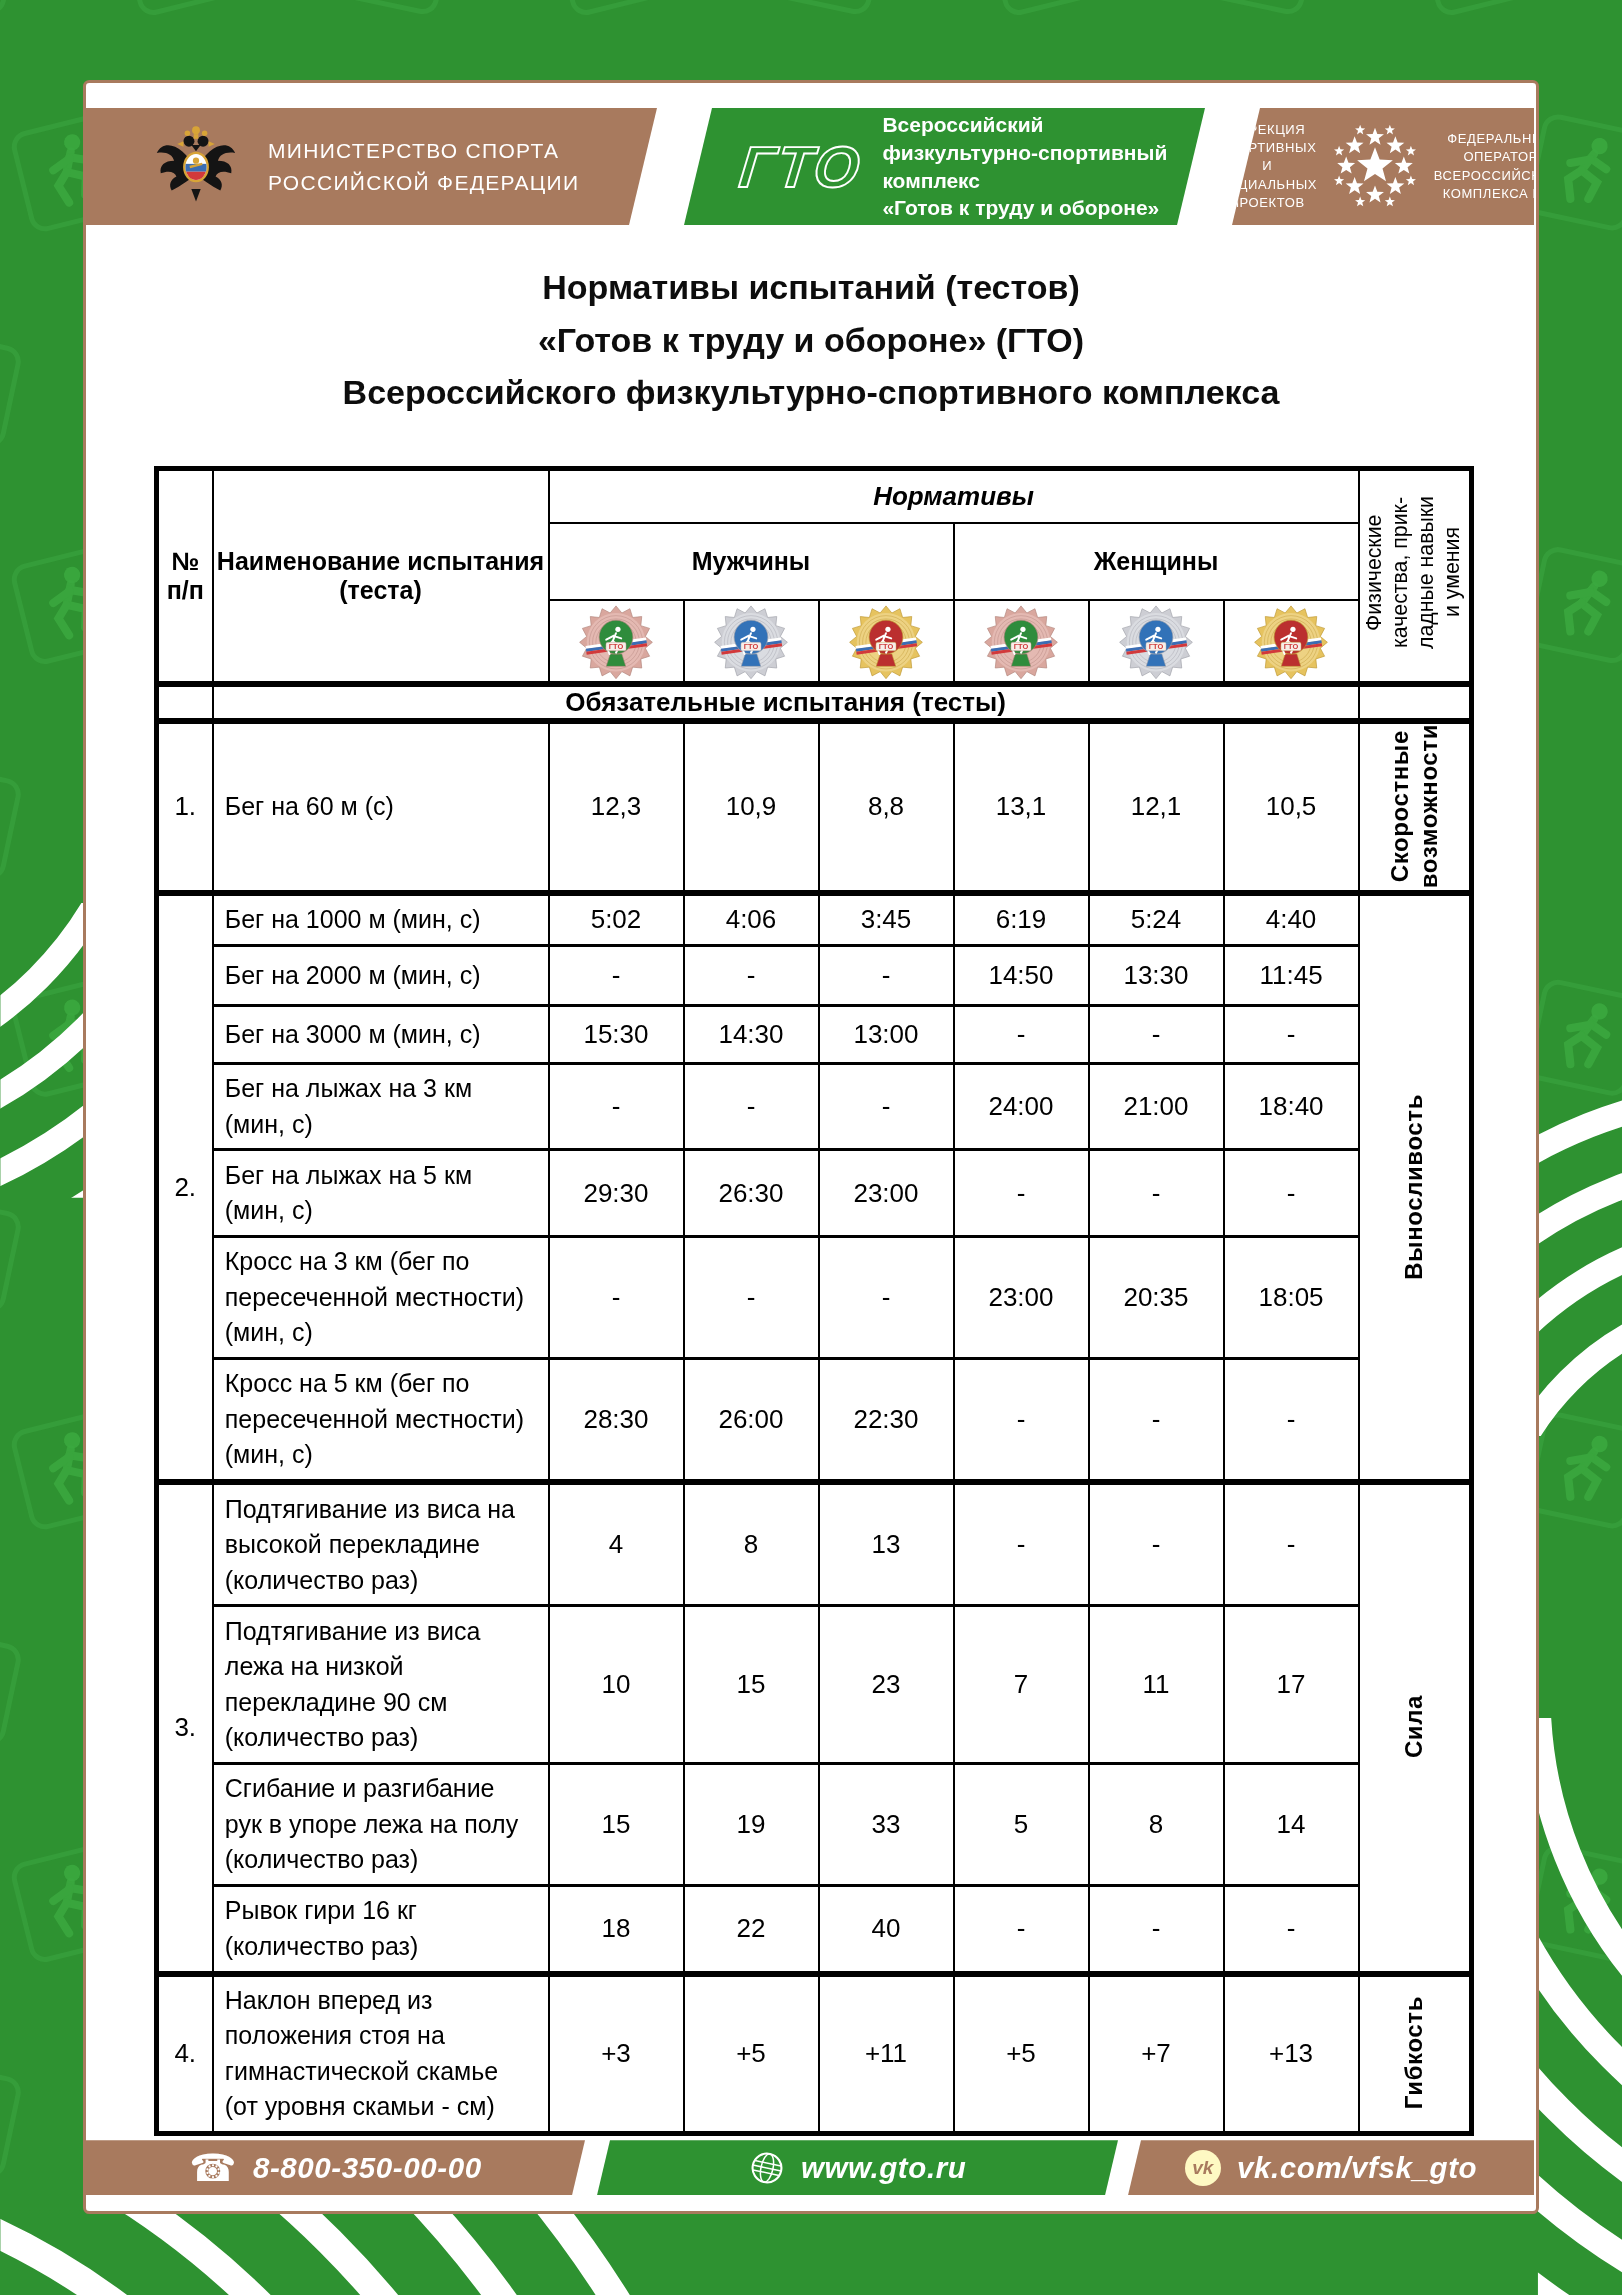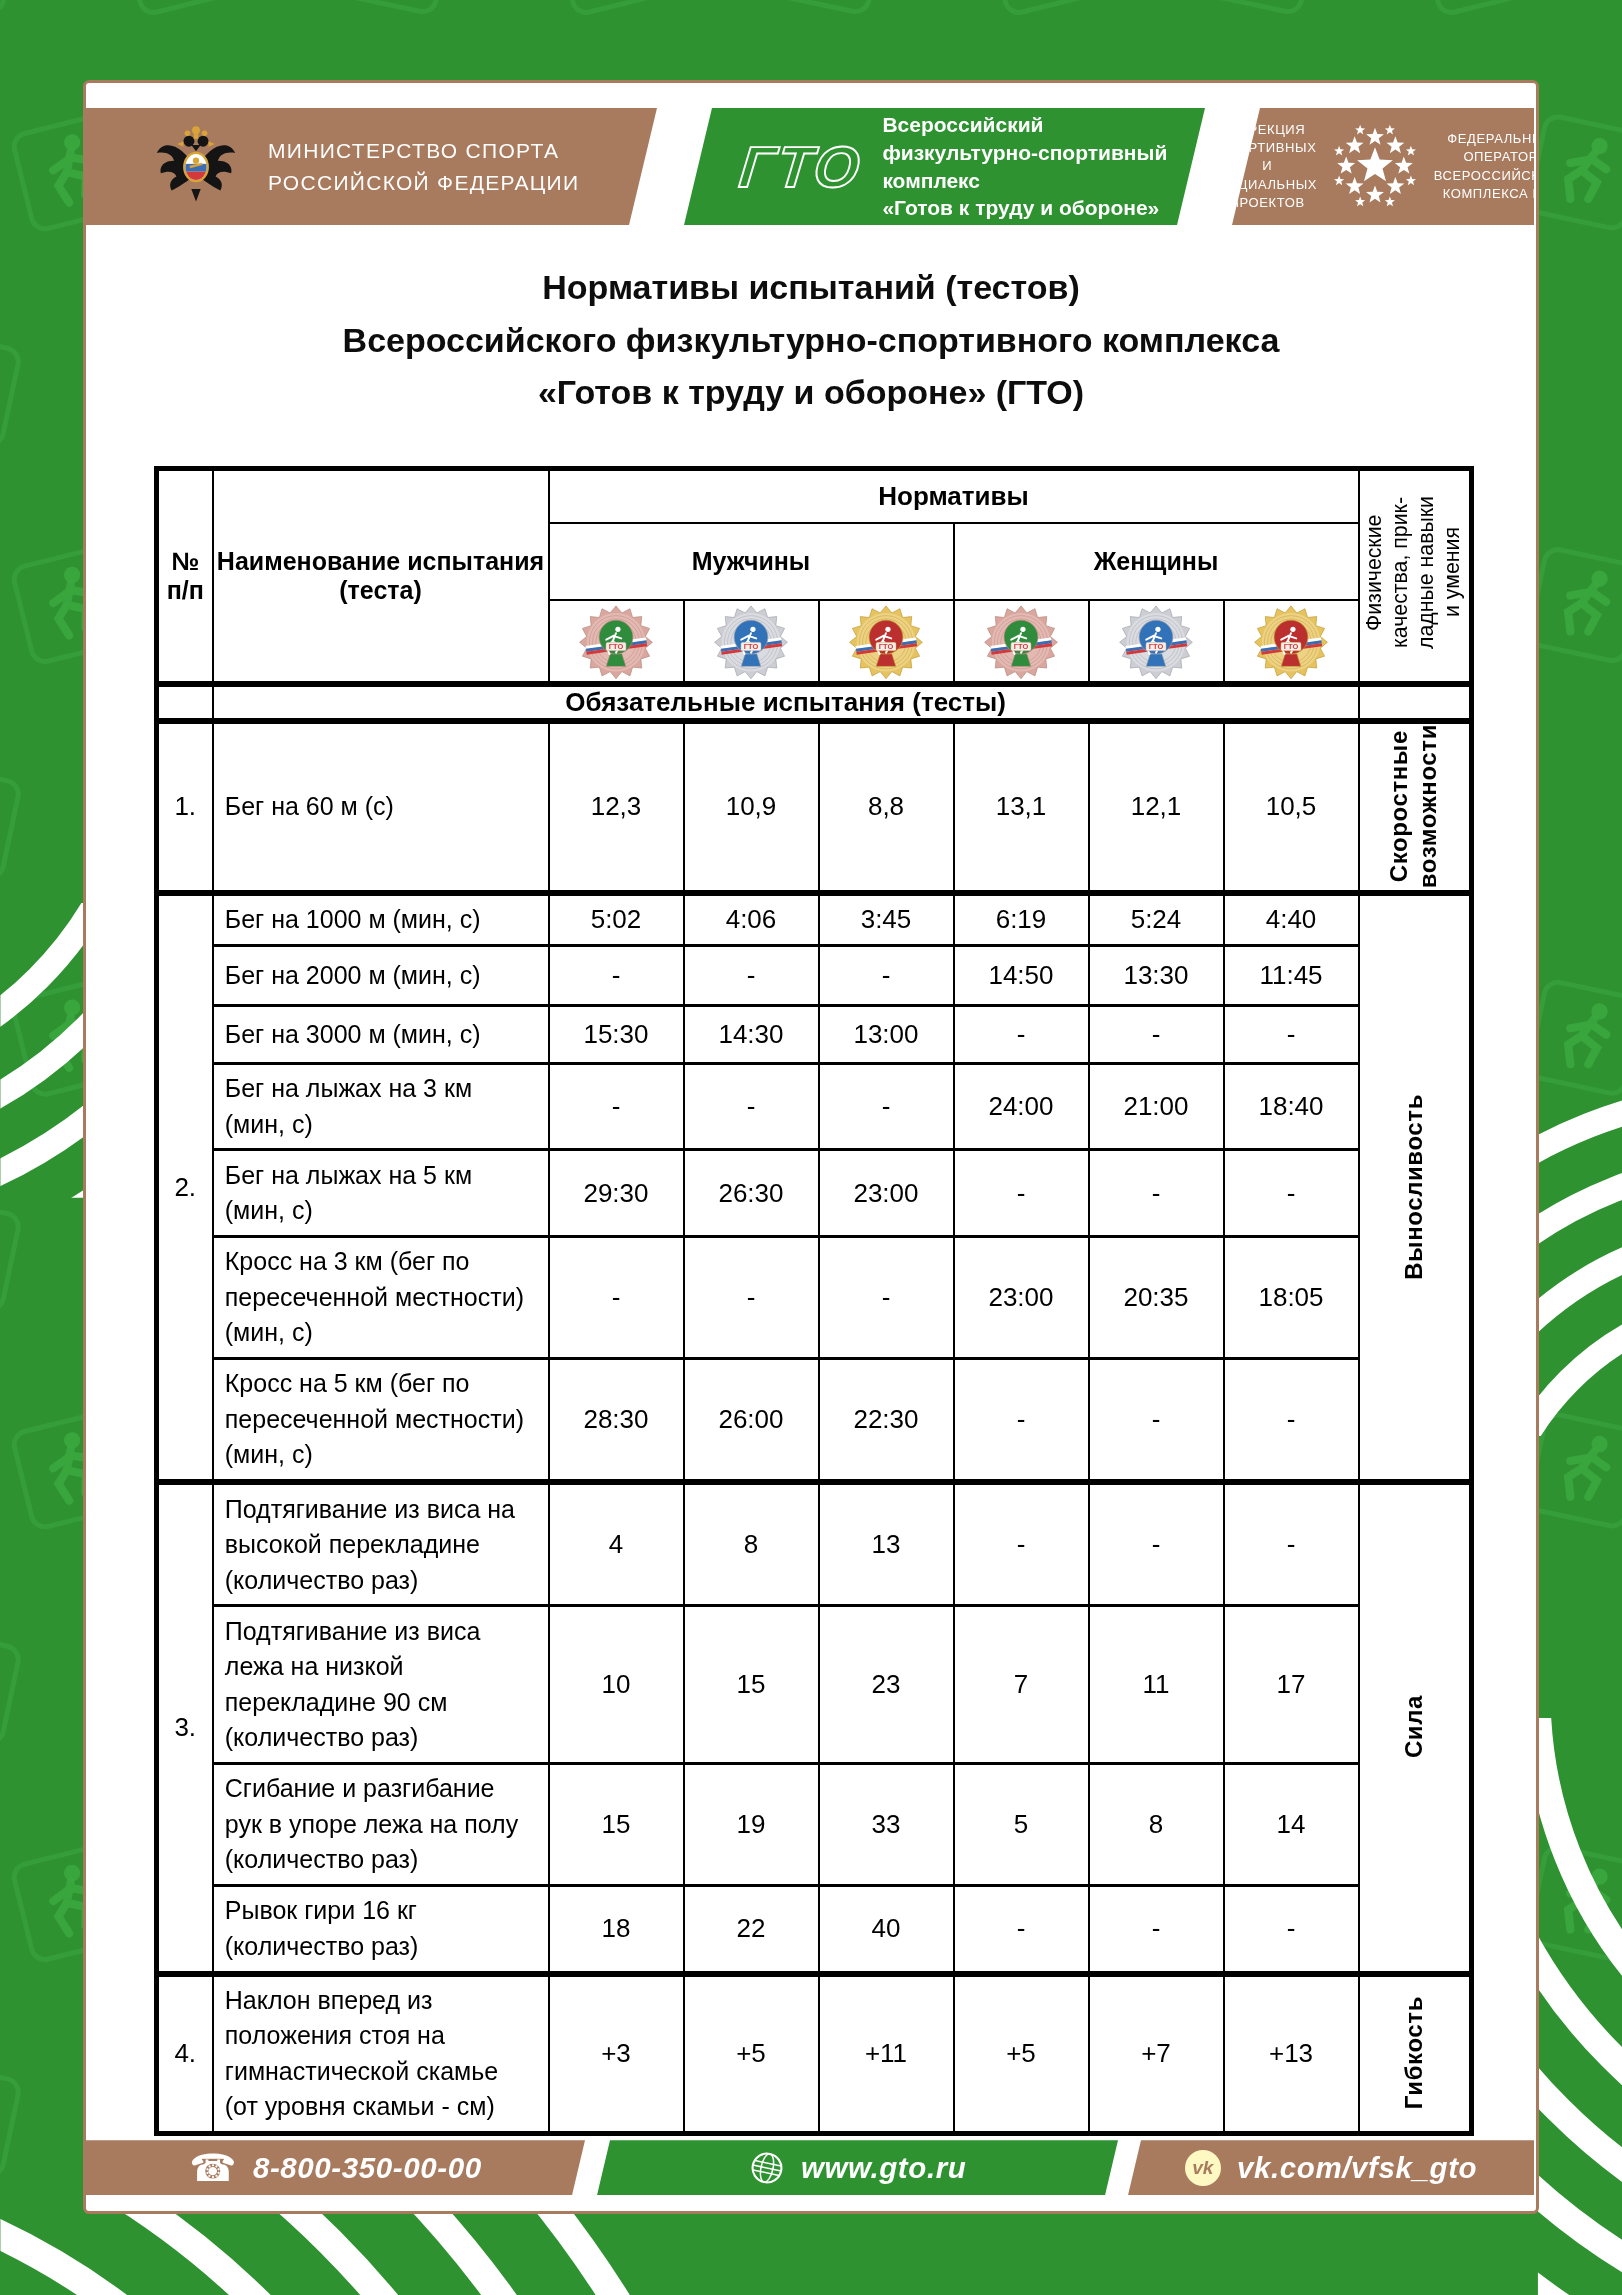--- a/index.html
+++ b/index.html
@@ -23,21 +23,21 @@
   #content{padding-top:148px;}
   #main-title{margin-top:30px;text-align:center;font-size:34px;font-weight:bold;color:#0d0d0d;line-height:1.55;}
   #stage-block{margin-top:11.3px;text-align:center;color:#0d0d0d;}
   #stage-title{font-size:30px;font-weight:bold;line-height:1.55;}
   #age-subtitle{font-size:29px;font-weight:bold;line-height:1.5;}
   
   #tbl-wrap{width:1314px;margin:47px auto 0;}
   table{border-collapse:collapse;border:5.6px solid #000;table-layout:fixed;width:1314px;color:#000;}
   th,td{border:2.5px solid #000;vertical-align:middle;text-align:center;padding:0;}
   thead th{font-weight:bold;font-size:25px;}
-  th.norms-h{font-size:26px;}
+  th.norms-h{font-size:26px;font-style:italic;}
   tr.sec-row>td{border-top-width:6.3px;border-bottom-width:6.3px;}
   tbody tr.group-start>td{border-top-width:6.3px;}
   tbody tr.row-mid>td{border-top-width:3.1px;}
   td.section-header{font-weight:bold;font-size:26px;}
   td.name-cell{text-align:left;padding:6.3px 8.8px 6.3px 11.3px;font-size:25px;line-height:1.42;}
   td.val-cell{font-size:26px;}
   td.num-cell{font-size:26px;}
   .pre{white-space:pre-line;}
   .vert{writing-mode:vertical-rl;transform:rotate(180deg);display:inline-block;}
   .q-head-text{font-size:21.3px;font-weight:400;line-height:1.22;}
@@ -289,22 +289,22 @@
         <div>ФЕДЕРАЛЬНЫЙ</div>
         <div>ОПЕРАТОР</div>
         <div>ВСЕРОССИЙСКОГО</div>
         <div>КОМПЛЕКСА ГТО</div>
       </div>
     </div>
 
     <div id="content">
       <div id="main-title">
         <div>Нормативы испытаний (тестов)</div>
+        <div>«Готов к труду и обороне» (ГТО)</div>
         <div>Всероссийского физкультурно-спортивного комплекса</div>
-        <div>«Готов к труду и обороне» (ГТО)</div>
       </div>
 
       <div id="tbl-wrap">
         <table>
           <colgroup>
             <col style="width:56px">
               <col style="width:336px">
             <col style="width:135px">
               <col style="width:135px">
               <col style="width:135px">

